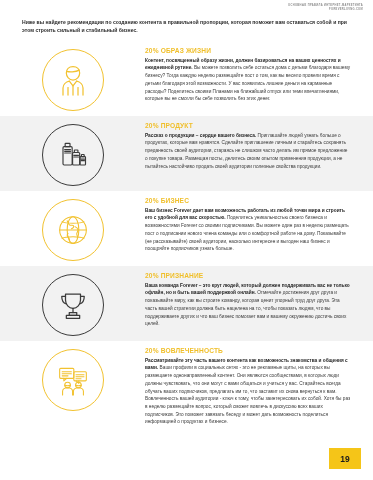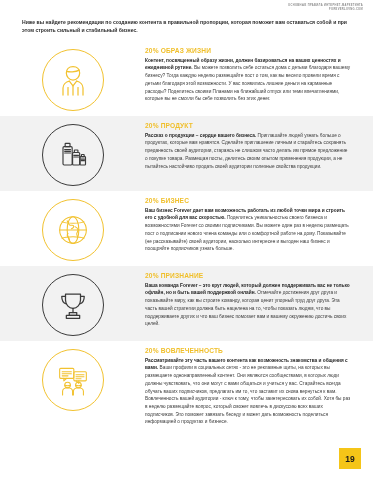--- a/index.html
+++ b/index.html
@@ -97,21 +97,21 @@
   }
   .sec-body .lead {
     font-weight: bold;
     color: #1f1f1f;
   }
 
   
   .page-number {
     position: absolute;
     right: 12px; bottom: 11px;
-    width: 22px; height: 21px;
+    width: 32px; height: 21px;
     background: #f5c518;
     color: #1a1a1a;
     font-size: 8.5px;
     font-weight: bold;
     display: flex;
     align-items: center;
     justify-content: center;
   }
 </style>
 </head>

